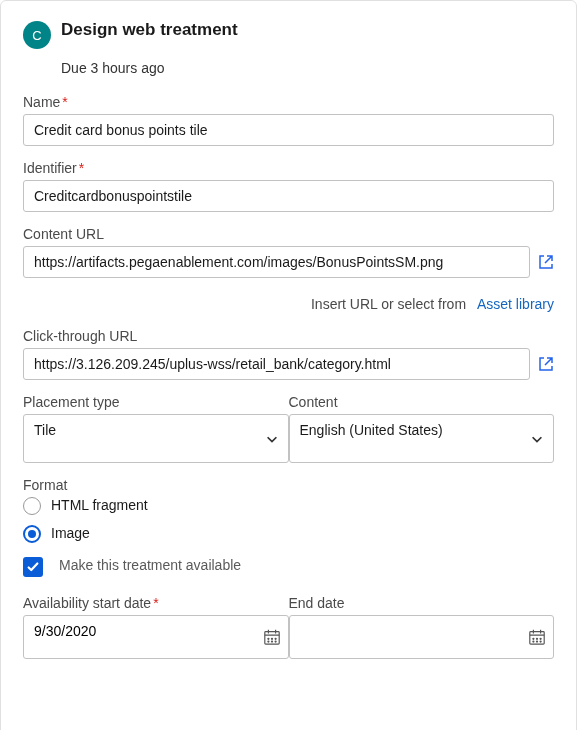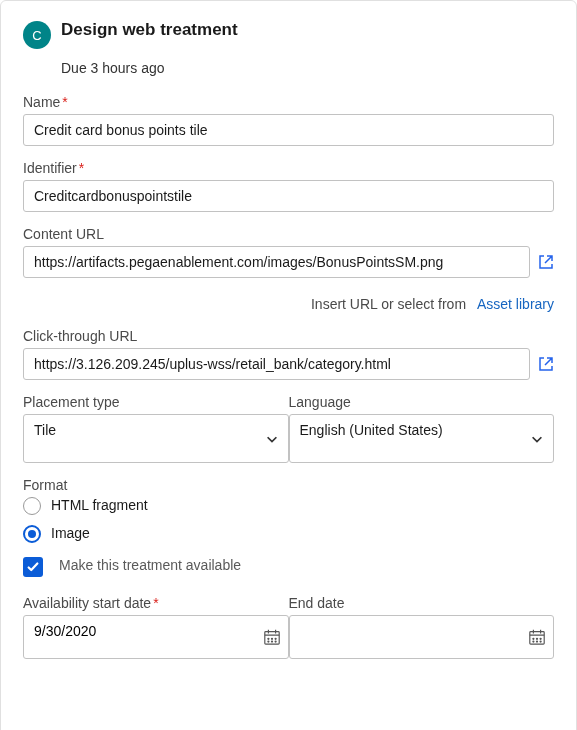--- a/index.html
+++ b/index.html
@@ -256,21 +256,21 @@
       <div class="select-wrap">
         <select class="select">
           <option>Tile</option>
         </select>
         <svg class="chev" width="14" height="14" viewBox="0 0 16 16" fill="none" stroke="currentColor" stroke-width="2">
             <path d="M3 6l5 5 5-5"></path>
           </svg>
       </div>
     </div>
     <div class="field">
-      <label class="label">Language</label>
+      <label class="label">Content</label>
       <div class="select-wrap">
         <select class="select">
           <option>English (United States)</option>
         </select>
         <svg class="chev" width="14" height="14" viewBox="0 0 16 16" fill="none" stroke="currentColor" stroke-width="2">
             <path d="M3 6l5 5 5-5"></path>
           </svg>
       </div>
     </div>
   </div>

